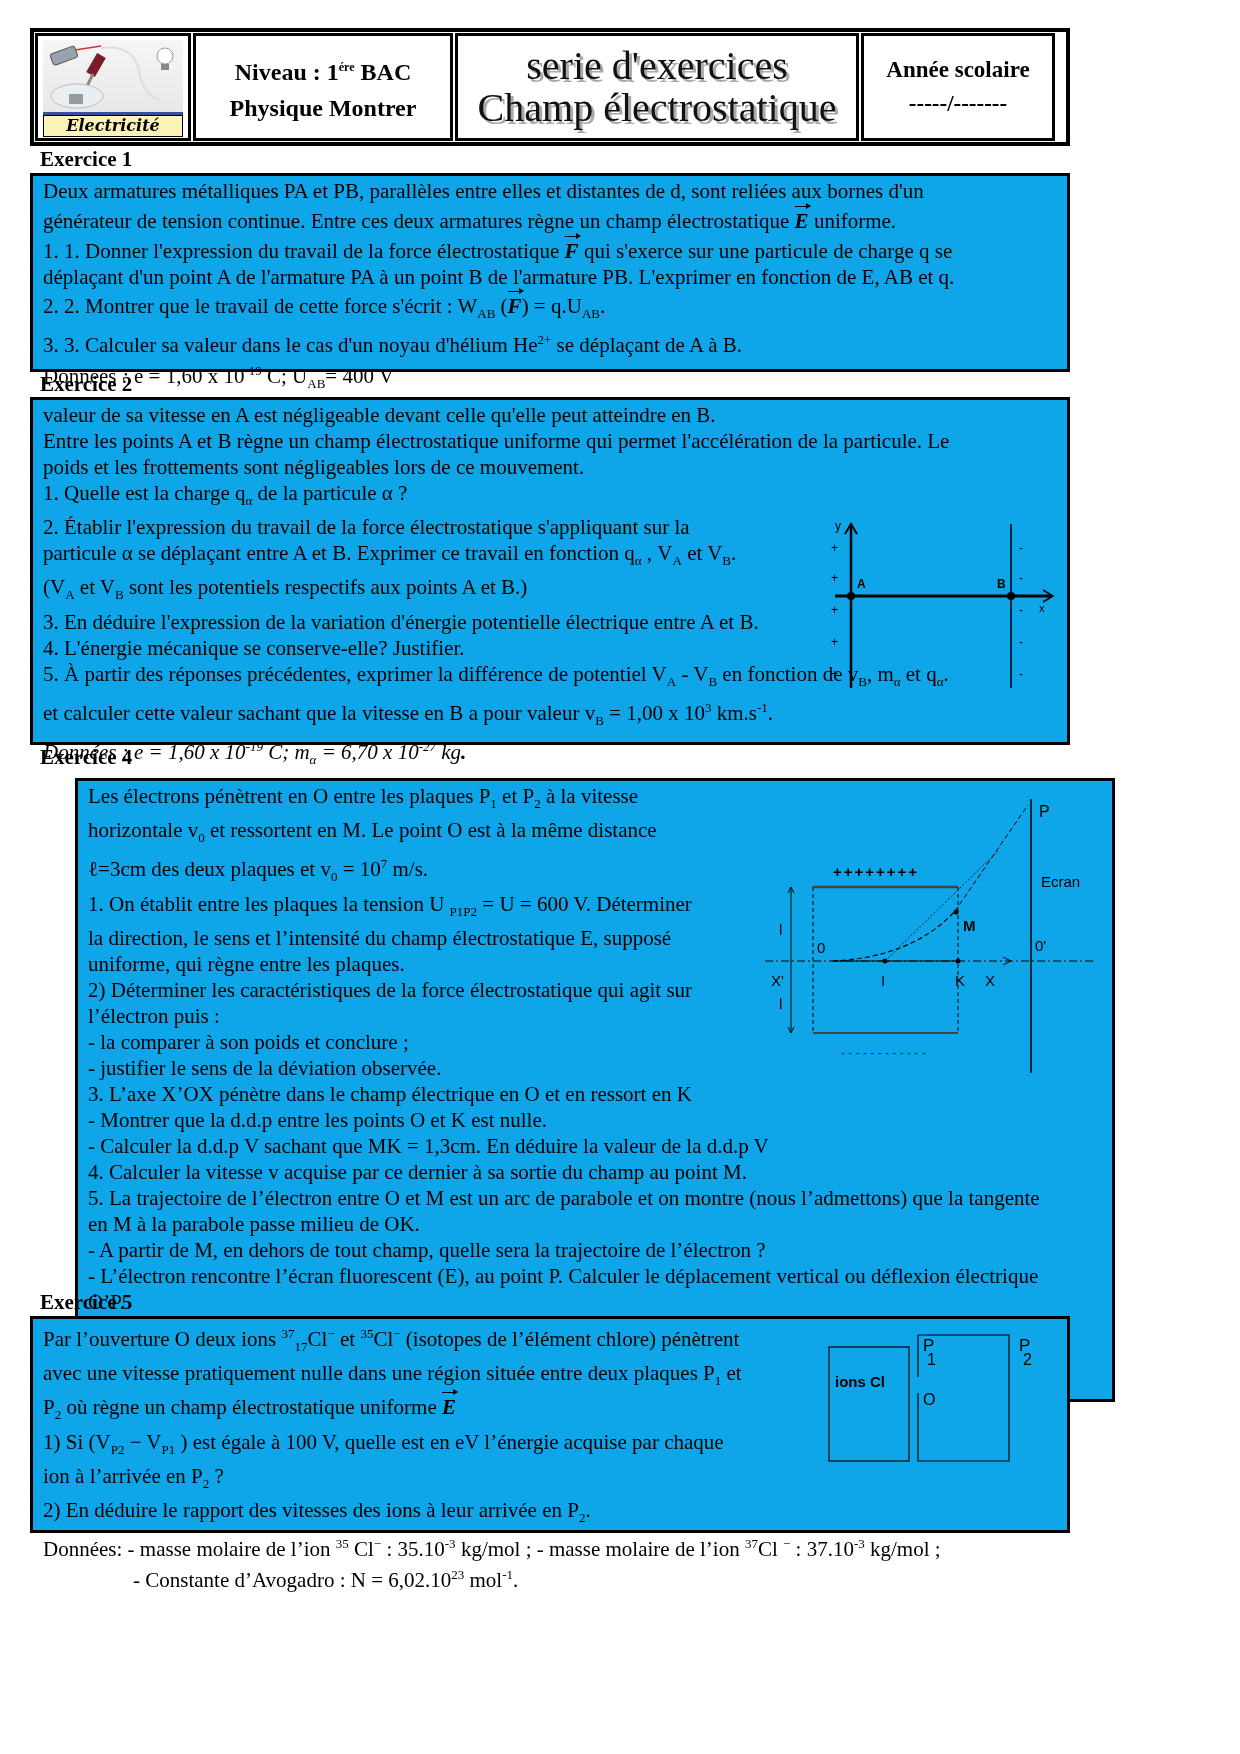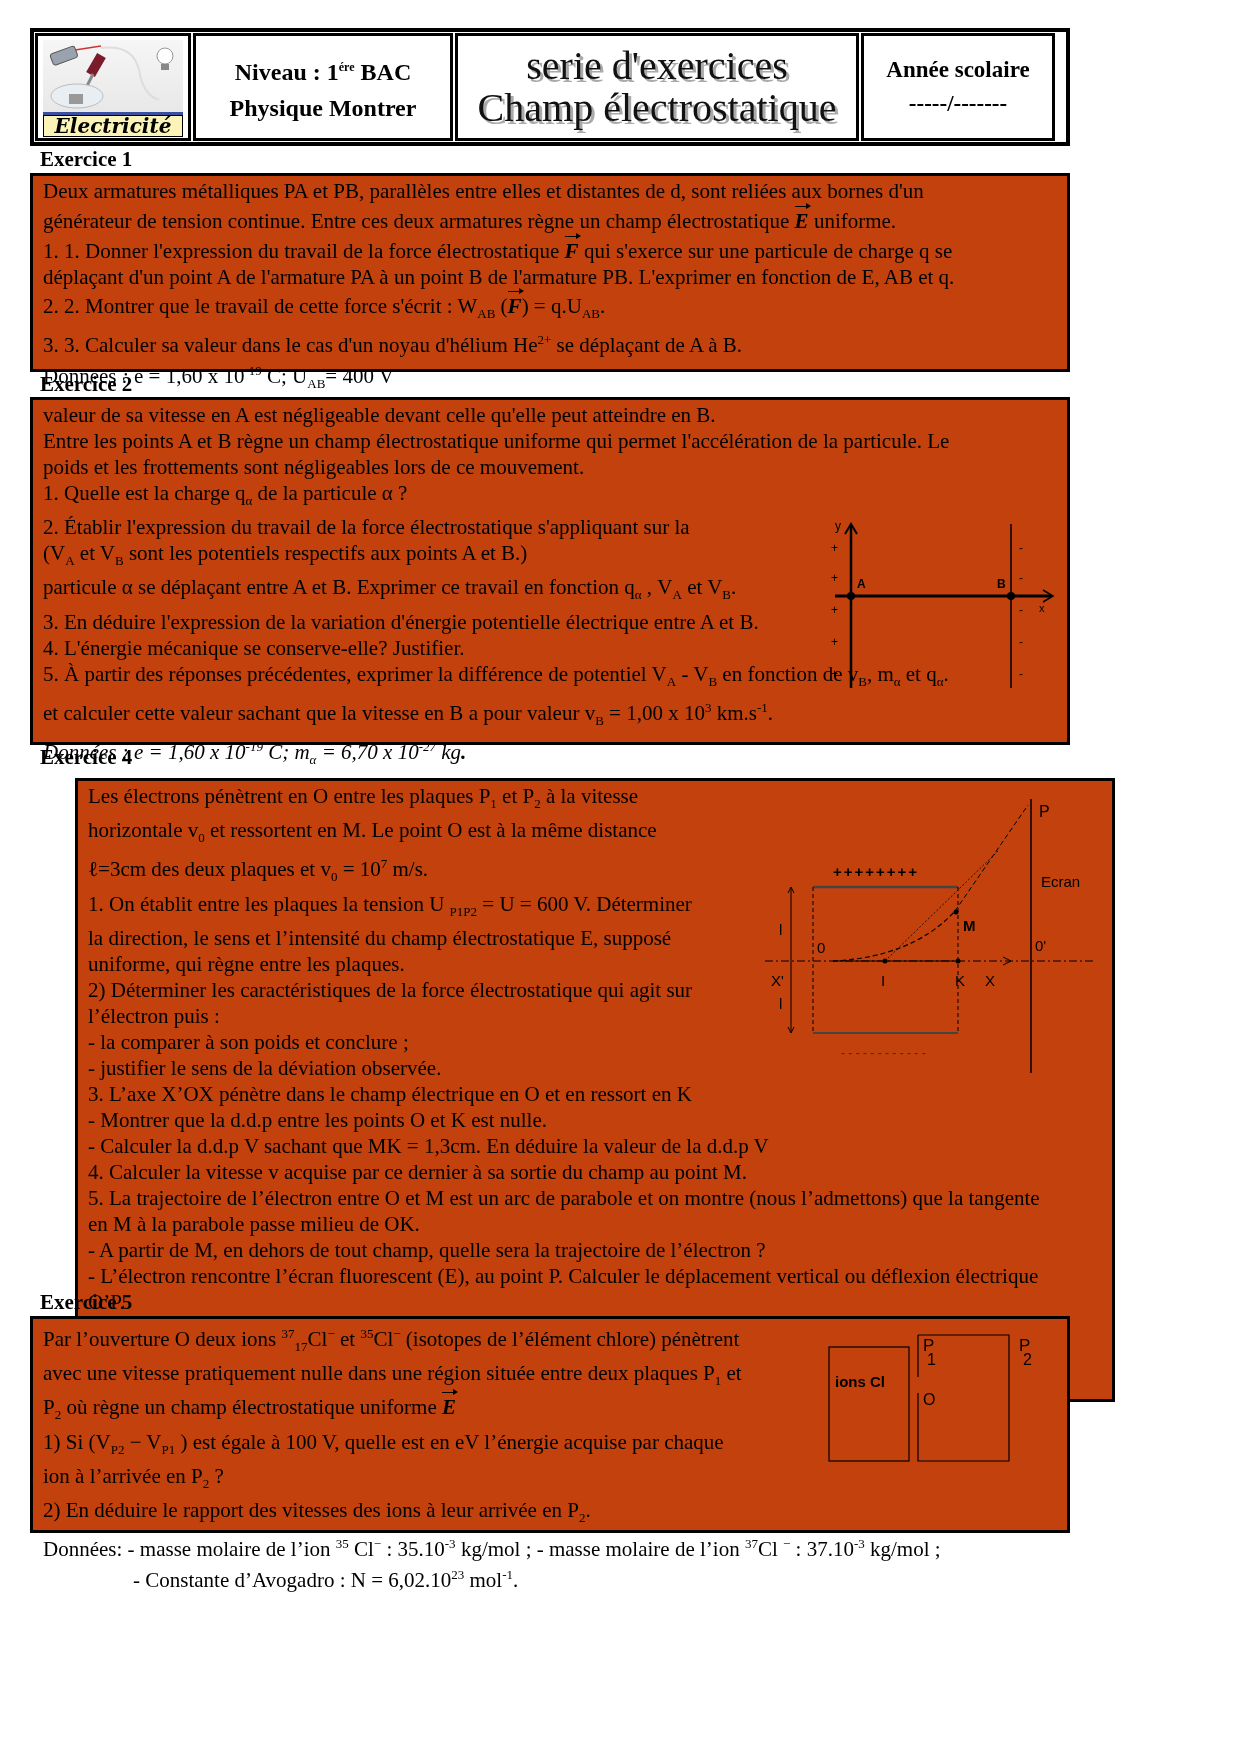--- a/index.html
+++ b/index.html
@@ -7,29 +7,29 @@
   .page { position: absolute; left: 30px; top: 28px; width: 1040px; }
 
   
   .header { position: absolute; left: 0; top: 0; width: 1040px; height: 118px; border: 4px solid #000; box-sizing: border-box; display: flex; background: #fff; }
   .hcell { box-sizing: border-box; border: 1px solid #000; margin: 3px 3px; display: flex; flex-direction: column; align-items: center; justify-content: center; outline: 2px solid #000; }
   .hc-logo { width: 152px; padding: 4px; justify-content: space-between; }
   .hc-level { width: 256px; }
   .hc-title { width: 400px; }
   .hc-year { width: 190px; }
   .logo-img { width: 140px; height: 72px; background: linear-gradient(180deg,#f6f6f6,#e8e8e8); position: relative; border-bottom: 3px solid #3a4fa0; }
-  .logo-label { width: 140px; height: 22px; background: #fbf3b7; border: 1px solid #000; box-sizing: border-box; font-family: "DejaVu Serif", serif; font-style: italic; font-weight: bold; font-size: 20px; text-align: center; line-height: 20px; }
+  .logo-label { width: 140px; height: 22px; background: #fbf3b7; border: 1px solid #000; box-sizing: border-box; font-family: "DejaVu Serif", serif; font-style: italic; font-weight: bold; font-size: 16px; text-align: center; line-height: 20px; }
   .lvl-line { font-weight: bold; font-size: 24px; line-height: 36px; }
   .lvl-line sup { font-size: 12px; }
   .title-line { font-size: 40px; line-height: 42px; color: #111; text-shadow: 3px 3px 0 #aaa; white-space: nowrap; }
   .year-line { font-weight: bold; font-size: 23px; line-height: 34px; }
 
   
   .ex-title { position: absolute; left: 10px; font-weight: bold; font-size: 21px; }
-  .ex-box { position: absolute; left: 0; width: 1040px; border: 3px solid #000; box-sizing: border-box; padding: 2px 10px; font-size: 21px; line-height: 26px; background: #c2410c; }
+  .ex-box { position: absolute; left: 0; width: 1040px; border: 3px solid #000; box-sizing: border-box; padding: 2px 10px; font-size: 21px; line-height: 26px; background: #0ea5e9; }
   .ex-box p { margin: 0; white-space: nowrap; }
   .it { font-style: italic; }
   .vec { font-weight: bold; font-style: italic; position: relative; display: inline-block; }
   .vec::before { content: ""; position: absolute; left: 0; right: 0; top: -2px; height: 1px; background: #000; }
   .vec::after { content: ""; position: absolute; right: -2px; top: -5px; border-left: 5px solid #000; border-top: 3px solid transparent; border-bottom: 3px solid transparent; }
   sub, sup { font-size: 13px; }
   svg text { font-family: "Liberation Sans", sans-serif; }
 </style>
 </head>
 <body>
@@ -78,22 +78,22 @@
     <p><span>Données </span><span class="it">:</span><span> e = 1,60 x 10</span><sup>-19</sup><span> C; U</span><sub>AB</sub><span>= 400 V</span></p>
   </div>
 
   <div class="ex-title" style="top:344px;">Exercice 2</div>
   <div class="ex-box" style="top:369px; height:348px;">
     <p>valeur de sa vitesse en A est négligeable devant celle qu'elle peut atteindre en B.</p>
     <p>Entre les points A et B règne un champ électrostatique uniforme qui permet l'accélération de la particule. Le</p>
     <p>poids et les frottements sont négligeables lors de ce mouvement.</p>
     <p><span>1. Quelle est la charge q</span><sub>α</sub><span> de la particule α ?</span></p>
     <p>2. Établir l'expression du travail de la force électrostatique s'appliquant sur la</p>
+    <p><span>particule α se déplaçant entre A et B. Exprimer ce travail en fonction q</span><sub>α</sub><span> , V</span><sub>A</sub><span> et V</span><sub>B</sub><span>.</span></p>
     <p><span>(V</span><sub>A</sub><span> et V</span><sub>B</sub><span> sont les potentiels respectifs aux points A et B.)</span></p>
-    <p><span>particule α se déplaçant entre A et B. Exprimer ce travail en fonction q</span><sub>α</sub><span> , V</span><sub>A</sub><span> et V</span><sub>B</sub><span>.</span></p>
     <p>3. En déduire l'expression de la variation d'énergie potentielle électrique entre A et B.</p>
     <p>4. L'énergie mécanique se conserve-elle? Justifier.</p>
     <p><span>5. À partir des réponses précédentes, exprimer la différence de potentiel V</span><sub>A</sub><span> - V</span><sub>B</sub><span> en fonction de v</span><sub>B</sub><span>, m</span><sub>α</sub><span> et q</span><sub>α</sub><span>.</span></p>
     <p><span> et calculer cette valeur sachant que la vitesse en B a pour valeur v</span><sub>B</sub><span> = 1,00 x 10</span><sup>3</sup><span> km.s</span><sup>-1</sup><span>.</span></p>
     <p class="it"><span>Données : e = 1,60 x 10</span><sup>-19</sup><span> C; m</span><sub>α</sub><span> = 6,70 x 10</span><sup>-27</sup><span> kg</span><b>.</b></p>
 
     <svg style="position:absolute; left:780px; top:118px;" width="260" height="180">
       <line x1="38" y1="170" x2="38" y2="8" stroke="#000" stroke-width="2.5"></line>
       <path d="M32 16 L38 6 L44 16" fill="none" stroke="#000" stroke-width="2"></path>
       <text x="22" y="12" font-size="12">y</text>

